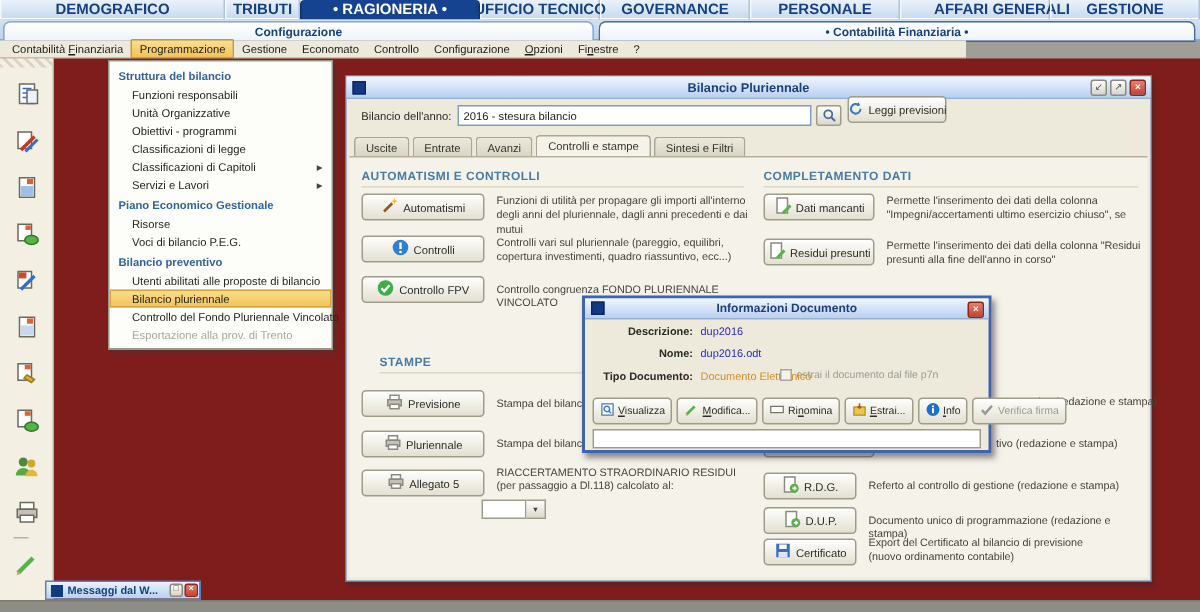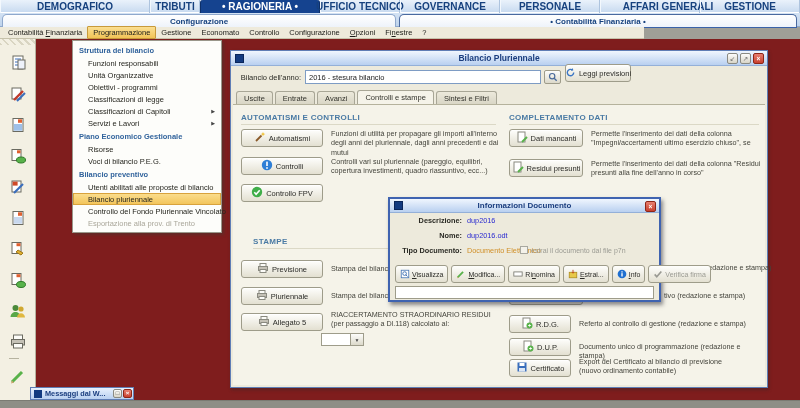--- a/index.html
+++ b/index.html
@@ -341,20 +341,21 @@
             <span>Controlli</span>
           </div>
           <div class="desc" style="left: 98px; top: 52px; width: 172px;">Controlli vari sul pluriennale (pareggio, equilibri, copertura investimenti, quadro riassuntivo, ecc...)</div>
           <div class="btn" style="left: 8px; top: 79px; width: 82px;">
             <span><svg width="12" height="12" viewBox="0 0 12 12">
                 <circle cx="6" cy="6" r="5.2" fill="#3fae49"></circle>
                 <path d="M3.3 6.2l1.8 2 3.6-4" fill="none" stroke="#fff" stroke-width="1.6"></path>
               </svg></span>
             <span>Controllo FPV</span>
           </div>
+          <div class="desc" style="left: 98px; top: 83px; width: 172px;">Controllo congruenza FONDO PLURIENNALE VINCOLATO</div>
           <div class="sec-hdr" style="left: 8px; top: 132px; width: 255px; margin-left: 12px;">STAMPE</div>
           <div class="btn" style="left: 8px; top: 155px; width: 82px;">
             <span><svg width="12" height="12" viewBox="0 0 12 12">
                 <rect x="3" y="1.5" width="6" height="3" fill="#fcfcf8" stroke="#8a8a80"></rect>
                 <rect x="1.5" y="4.5" width="9" height="4" fill="#c4c1b6" stroke="#8a8a80"></rect>
                 <rect x="3" y="7.5" width="6" height="3" fill="#fcfcf8" stroke="#8a8a80"></rect>
               </svg></span>
             <span>Previsione</span>
           </div>
           <div class="desc" style="left: 98px; top: 159px; width: 172px;">Stampa del bilancio di previsione</div>

